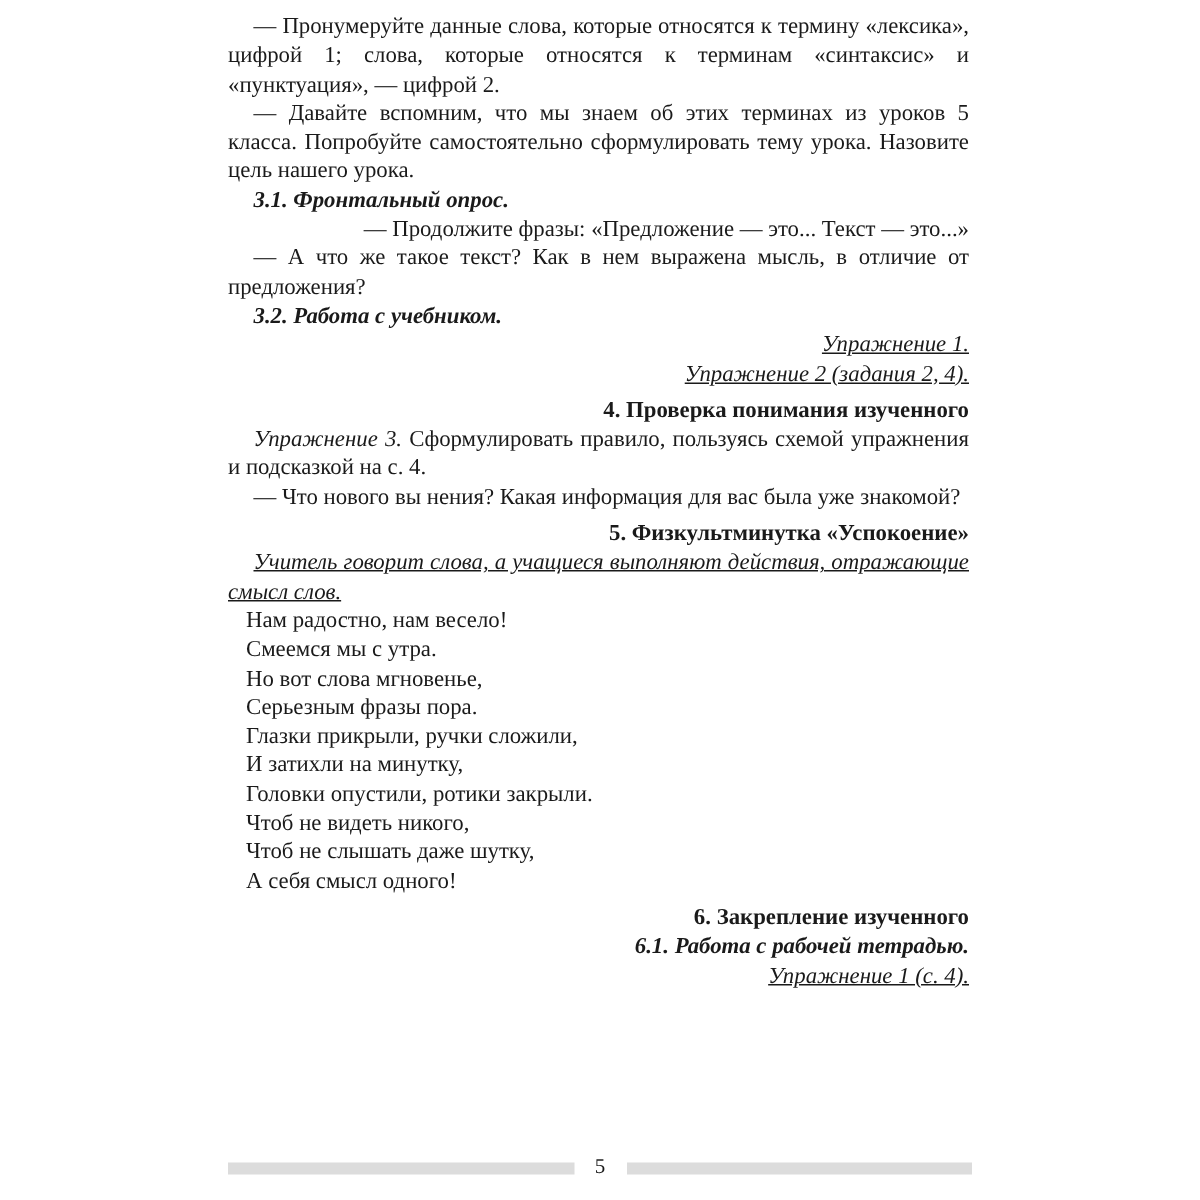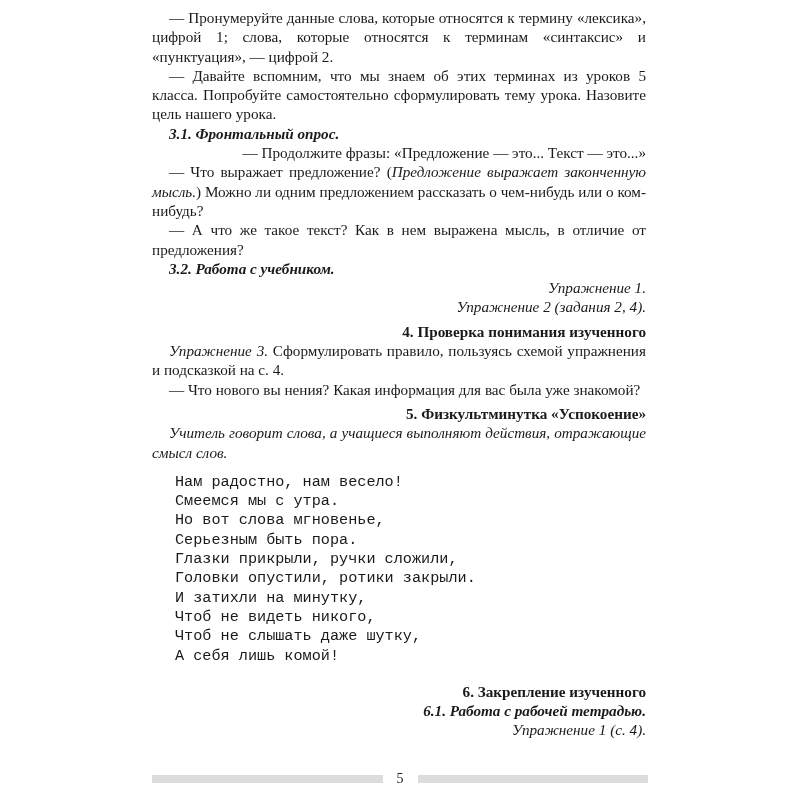--- a/index.html
+++ b/index.html
@@ -52,31 +52,31 @@
   .heading {
     font-weight: bold;
     font-style: normal;
   }
   .subheading {
     font-weight: bold;
     font-style: italic;
   }
   .italic-line {
     font-style: italic;
+    text-decoration: underline;
   }
   em.it {
     font-style: italic;
   }
 
   
   .poem {
-    margin: 11px;
+    margin: 0;
     padding: 0;
     list-style: none;
-    font-family: Liberation Mono, monospace;
   }
   .poem .verse {
     margin: 0;
     font-size: 15.2px;
     line-height: 19.3px;
     text-align: left;
     padding-left: 12px;
   }
 
   .gap-sm { height: 5px; }
@@ -121,23 +121,20 @@
 
     <p class="p indent">— Пронумеруйте данные слова, которые относятся к термину «лек­сика», цифрой 1; слова, которые относятся к терминам «синтаксис» и «пунктуация», — цифрой 2.</p>
 
     <p class="p indent">— Давайте вспомним, что мы знаем об этих терминах из уроков 5 класса. Попробуйте самостоятельно сформулировать тему урока. Назовите цель нашего урока.</p>
 
 
     <p class="p indent subheading">3.1. Фронтальный опрос.</p>
 
     <p class="p indent flush">— Продолжите фразы: «Предложение — это... Текст — это...»</p>
 
-    <p class="p indent">
-      <span>— Что выражает предложение? (</span><em class="it">Предложение выражает законченную мысль.</em><span>) Можно ли одним предложением рассказать о чем-нибудь или о ком-нибудь?</span>
-    </p>
 
     <p class="p indent">— А что же такое текст? Как в нем выражена мысль, в отличие от предложения?</p>
 
     <p class="p indent subheading">3.2. Работа с учебником.</p>
 
     <p class="p indent flush italic-line">Упражнение 1.</p>
 
     <p class="p indent flush italic-line">Упражнение 2 (задания 2, 4).</p>
 
     <div class="gap-sm"></div>
@@ -153,27 +150,27 @@
     <div class="gap-sm"></div>
 
     <p class="p indent flush heading">5. Физкультминутка «Успокоение»</p>
 
     <p class="p indent italic-line">Учитель говорит слова, а учащиеся выполняют действия, отража­ющие смысл слов.</p>
 
     <div class="poem">
       <p class="verse">Нам радостно, нам весело!</p>
       <p class="verse">Смеемся мы с утра.</p>
       <p class="verse">Но вот слова мгновенье,</p>
-      <p class="verse">Серьезным быть пора.</p>
+      <p class="verse">Серьезным фразы пора.</p>
       <p class="verse">Глазки прикрыли, ручки сложили,</p>
+      <p class="verse">И затихли на минутку,</p>
       <p class="verse">Головки опустили, ротики закрыли.</p>
-      <p class="verse">И затихли на минутку,</p>
       <p class="verse">Чтоб не видеть никого,</p>
       <p class="verse">Чтоб не слышать даже шутку,</p>
-      <p class="verse">А себя лишь комой!</p>
+      <p class="verse">А себя смысл одного!</p>
     </div>
 
     <div class="gap-sm"></div>
 
     <p class="p indent flush heading">6. Закрепление изученного</p>
 
     <p class="p indent flush subheading">6.1. Работа с рабочей тетрадью.</p>
 
     <p class="p indent flush italic-line">Упражнение 1 (с. 4).</p>
 

